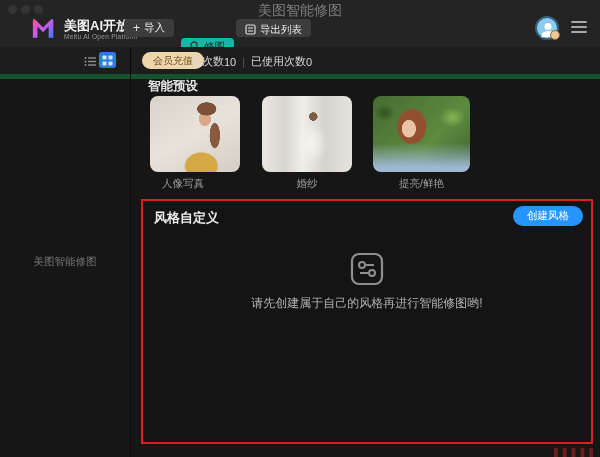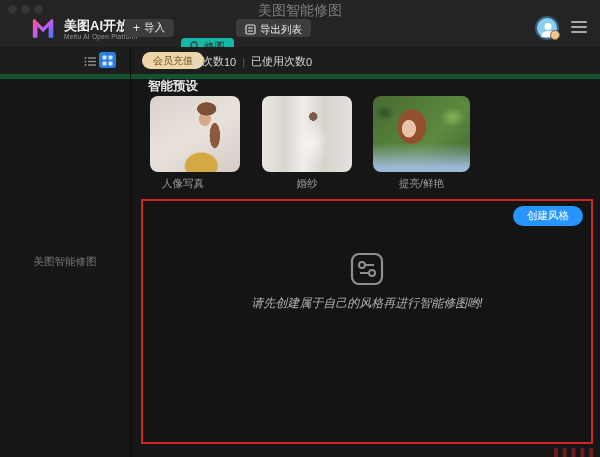--- a/index.html
+++ b/index.html
@@ -71,21 +71,21 @@
   .preset-label{position:absolute;top:177px;text-align:center;font-size:10.5px;color:#9c9c9c;}
   .pl1{left:138px;width:90px;} .pl2{left:262px;width:90px;} .pl3{left:373px;width:97px;}
 
   
   .custom-box{position:absolute;left:141px;top:199px;width:452px;height:245px;
               border:2px solid #d32222;background:#141414;box-sizing:border-box;}
   .custom-heading{position:absolute;left:11px;top:8px;font-size:13px;font-weight:bold;color:#ececec;}
   .create-btn{position:absolute;right:8px;top:5px;height:20px;padding:0 14px;background:#2795ff;color:#fff;
               font-size:10.5px;border:none;border-radius:10px;cursor:pointer;display:flex;align-items:center;}
   .tune-icon{position:absolute;left:50%;top:50px;transform:translateX(-50%);}
-  .empty-msg{position:absolute;top:94px;left:0;right:0;text-align:center;font-size:12px;color:#b2b2b2;font-style:italic;}
+  .empty-msg{position:absolute;top:94px;left:0;right:0;text-align:center;font-size:12px;color:#b2b2b2;}
 
   .watermark{position:absolute;right:2px;bottom:-3px;font-size:11px;color:#6e1b1b;font-weight:bold;letter-spacing:1px;}
 </style>
 </head>
 <body>
 
 <div class="app">
 
   <div class="header">
     <div class="titlebar-title">美图智能修图</div>
@@ -192,20 +192,21 @@
 
   <div class="preset-card pc1"></div>
   <div class="preset-card pc2"></div>
   <div class="preset-card pc3"></div>
 
   <div class="preset-label pl1">人像写真</div>
   <div class="preset-label pl2">婚纱</div>
   <div class="preset-label pl3">提亮/鲜艳</div>
 
   <div class="custom-box">
+    <div class="custom-heading">风格自定义</div>
     <button class="create-btn">创建风格</button>
     <span class="tune-icon">
       <svg width="36" height="36" viewBox="0 0 36 36">
         <rect x="3" y="3" width="30" height="30" rx="7" fill="none" stroke="#8f8f8f" stroke-width="2.2"></rect>
         <circle cx="13" cy="14" r="3" fill="none" stroke="#8f8f8f" stroke-width="2"></circle>
         <line x1="16.5" y1="14" x2="25" y2="14" stroke="#8f8f8f" stroke-width="2"></line>
         <line x1="11" y1="22" x2="19.5" y2="22" stroke="#8f8f8f" stroke-width="2"></line>
         <circle cx="23" cy="22" r="3" fill="none" stroke="#8f8f8f" stroke-width="2"></circle>
       </svg>
     </span>

